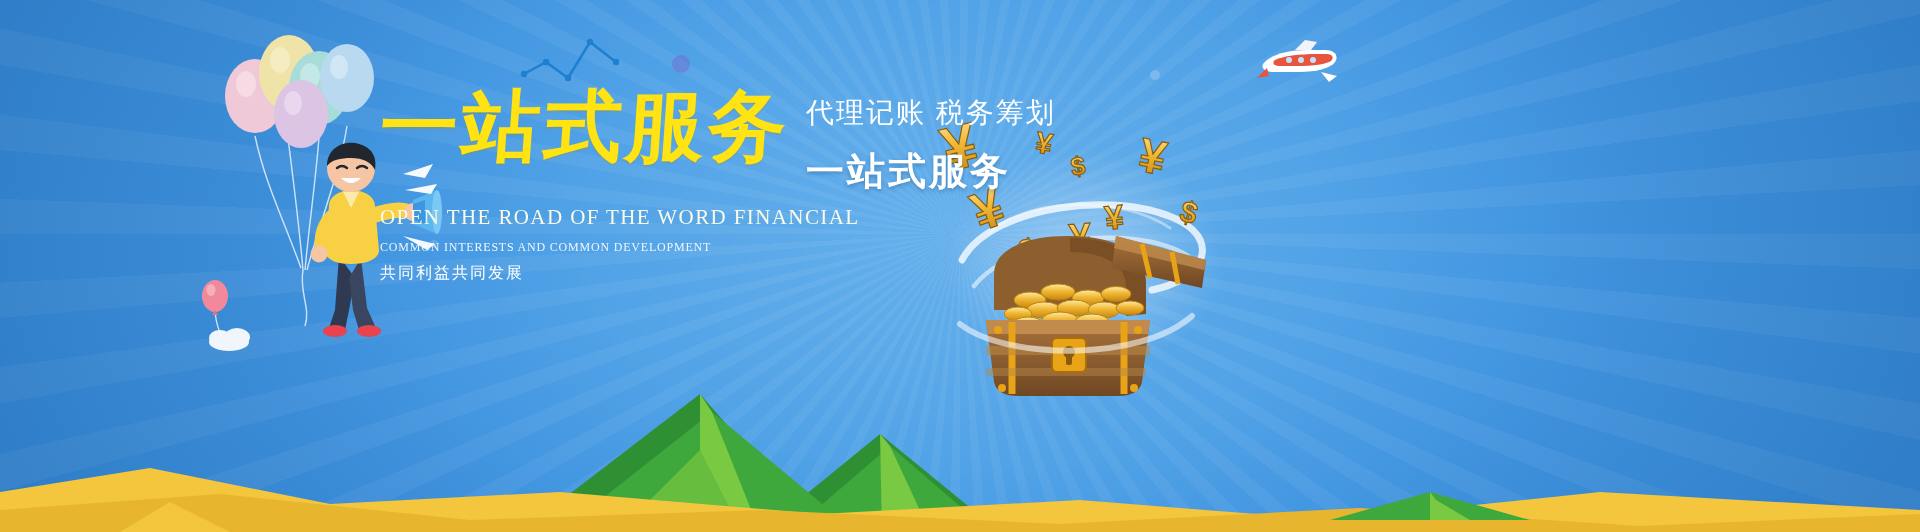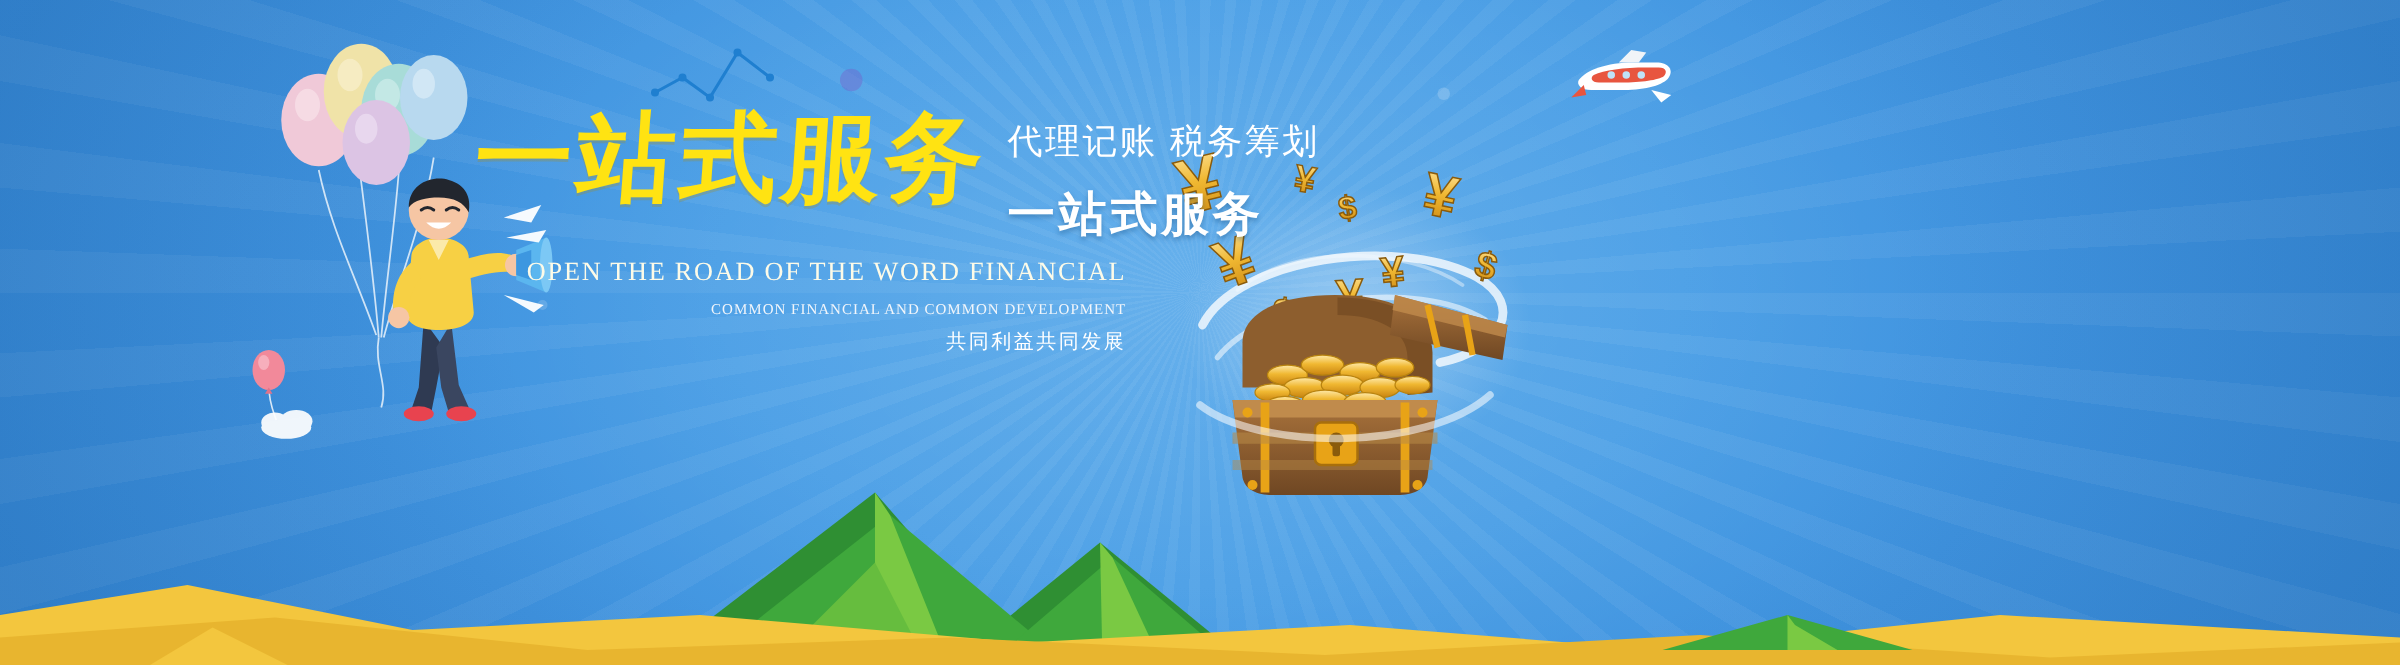--- a/index.html
+++ b/index.html
@@ -95,24 +95,24 @@
     font-size: 38px;
     color: #ffffff;
     font-weight: 900;
     letter-spacing: 3px;
     white-space: nowrap;
     text-shadow: 0 2px 4px rgba(10,60,110,0.35);
   }
 
   .tagline {
     position: absolute;
-    left: 401px;
+    left: 380px;
     top: 205px;
     width: 500px;
-    text-align: right;
+    text-align: left;
   }
   .tag-en-1 {
     font-family: "Liberation Serif", serif;
     font-size: 21px;
     color: #fdfbe8;
     letter-spacing: 1.4px;
     white-space: nowrap;
   }
   .tag-en-2 {
     font-family: "Liberation Serif", serif;
@@ -384,17 +384,17 @@
       <div class="headline">一站式服务</div>
       <div class="headline-side">
         <div class="sub-a">代理记账 税务筹划</div>
         <div class="sub-b">一站式服务</div>
       </div>
     </div>
   </div>
 
   <div class="tagline">
     <div class="tag-en-1">OPEN THE ROAD OF THE WORD FINANCIAL</div>
-    <div class="tag-en-2">COMMON FINANCIAL AND COMMON DEVELOPMENT</div>
+    <div class="tag-en-2">COMMON INTERESTS AND COMMON DEVELOPMENT</div>
     <div class="tag-cn">共同利益共同发展</div>
   </div>
 
 </div>
 
 </body></html>

